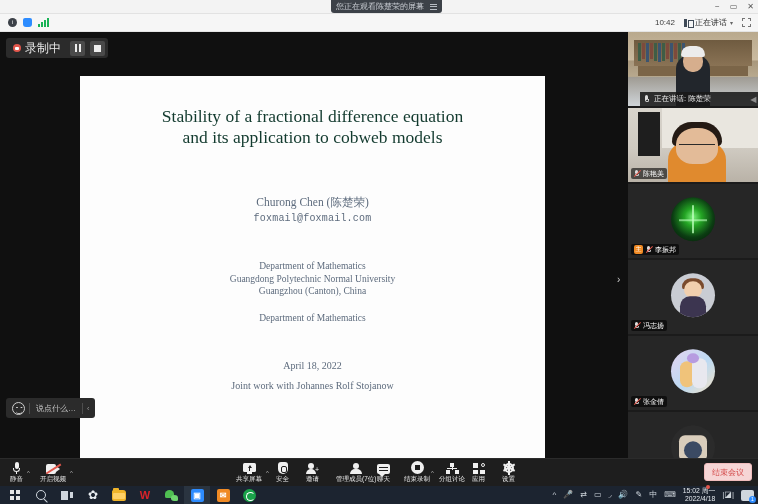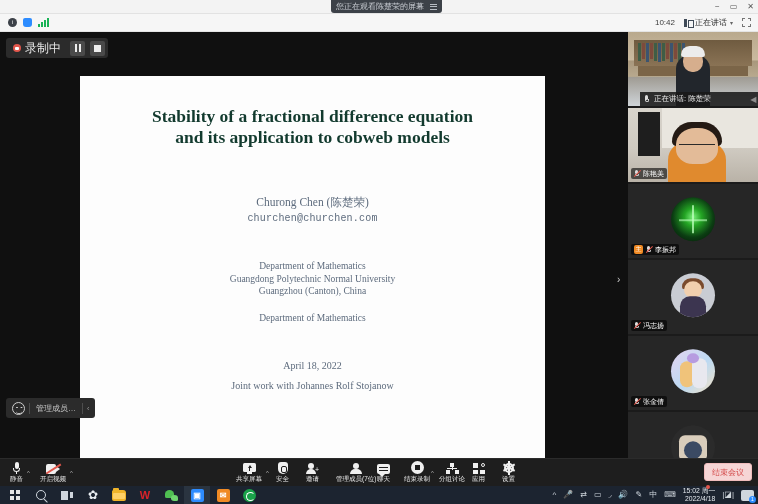--- a/index.html
+++ b/index.html
@@ -109,21 +109,21 @@
     position:absolute; left:80px; top:44px; width:465px; height:383px;
     background:#fdfdfd; overflow:hidden;
   }
   .slide-inner {
     position:absolute; inset:0; padding-top:16px;
     font-family:"Liberation Serif", serif; color:#4f5b6b; text-align:center;
   }
   .slide-title {
     font-family:"Liberation Serif", serif;
     color:#123a2e; font-size:17.5px; line-height:21px;
-    font-weight:700; padding:0 16px; margin-top:14px;
+    font-weight:400; padding:0 16px; margin-top:14px;
   }
   .slide-author {
     margin-top:47px; font-size:11.5px; color:#5d6b7d;
     font-family:"Liberation Serif", serif;
   }
   .slide-email {
     margin-top:3px; font-size:10px; color:#5d6b7d;
     font-family:"Liberation Mono", monospace; letter-spacing:.2px;
   }
   .aff-block { margin-top:36px; font-size:9.5px; line-height:12.5px; color:#5d6b7d; }
@@ -471,38 +471,38 @@
       </span>
     </div>
 
     <div class="slide">
       <div class="slide-inner">
         <div class="slide-title">
           <div>Stability of a fractional difference equation</div>
           <div>and its application to cobweb models</div>
         </div>
         <div class="slide-author">Churong Chen (陈楚荣)</div>
-        <div class="slide-email">churchen@churchen.com</div>
+        <div class="slide-email">foxmail@foxmail.com</div>
         <div class="aff-block">
           <div>Department of Mathematics</div>
           <div>Guangdong Polytechnic Normal University</div>
           <div>Guangzhou (Canton), China</div>
         </div>
         <div class="aff-block second">
           <div>Department of Mathematics</div>
         </div>
         <div class="slide-date">April 18, 2022</div>
         <div class="slide-joint">Joint work with Johannes Rolf Stojanow</div>
       </div>
     </div>
 
     <div class="react-bar">
       <span class="react-face"></span>
       <span class="react-sep"></span>
-      <span class="react-text">管理成员…</span>
+      <span class="react-text">说点什么…</span>
       <span class="react-sep"></span>
       <span class="react-collapse">‹</span>
     </div>
 
     <div class="slide-arrow">›</div>
   </div>
 
   <div class="strip">
 
     <div class="tile video speaking">

